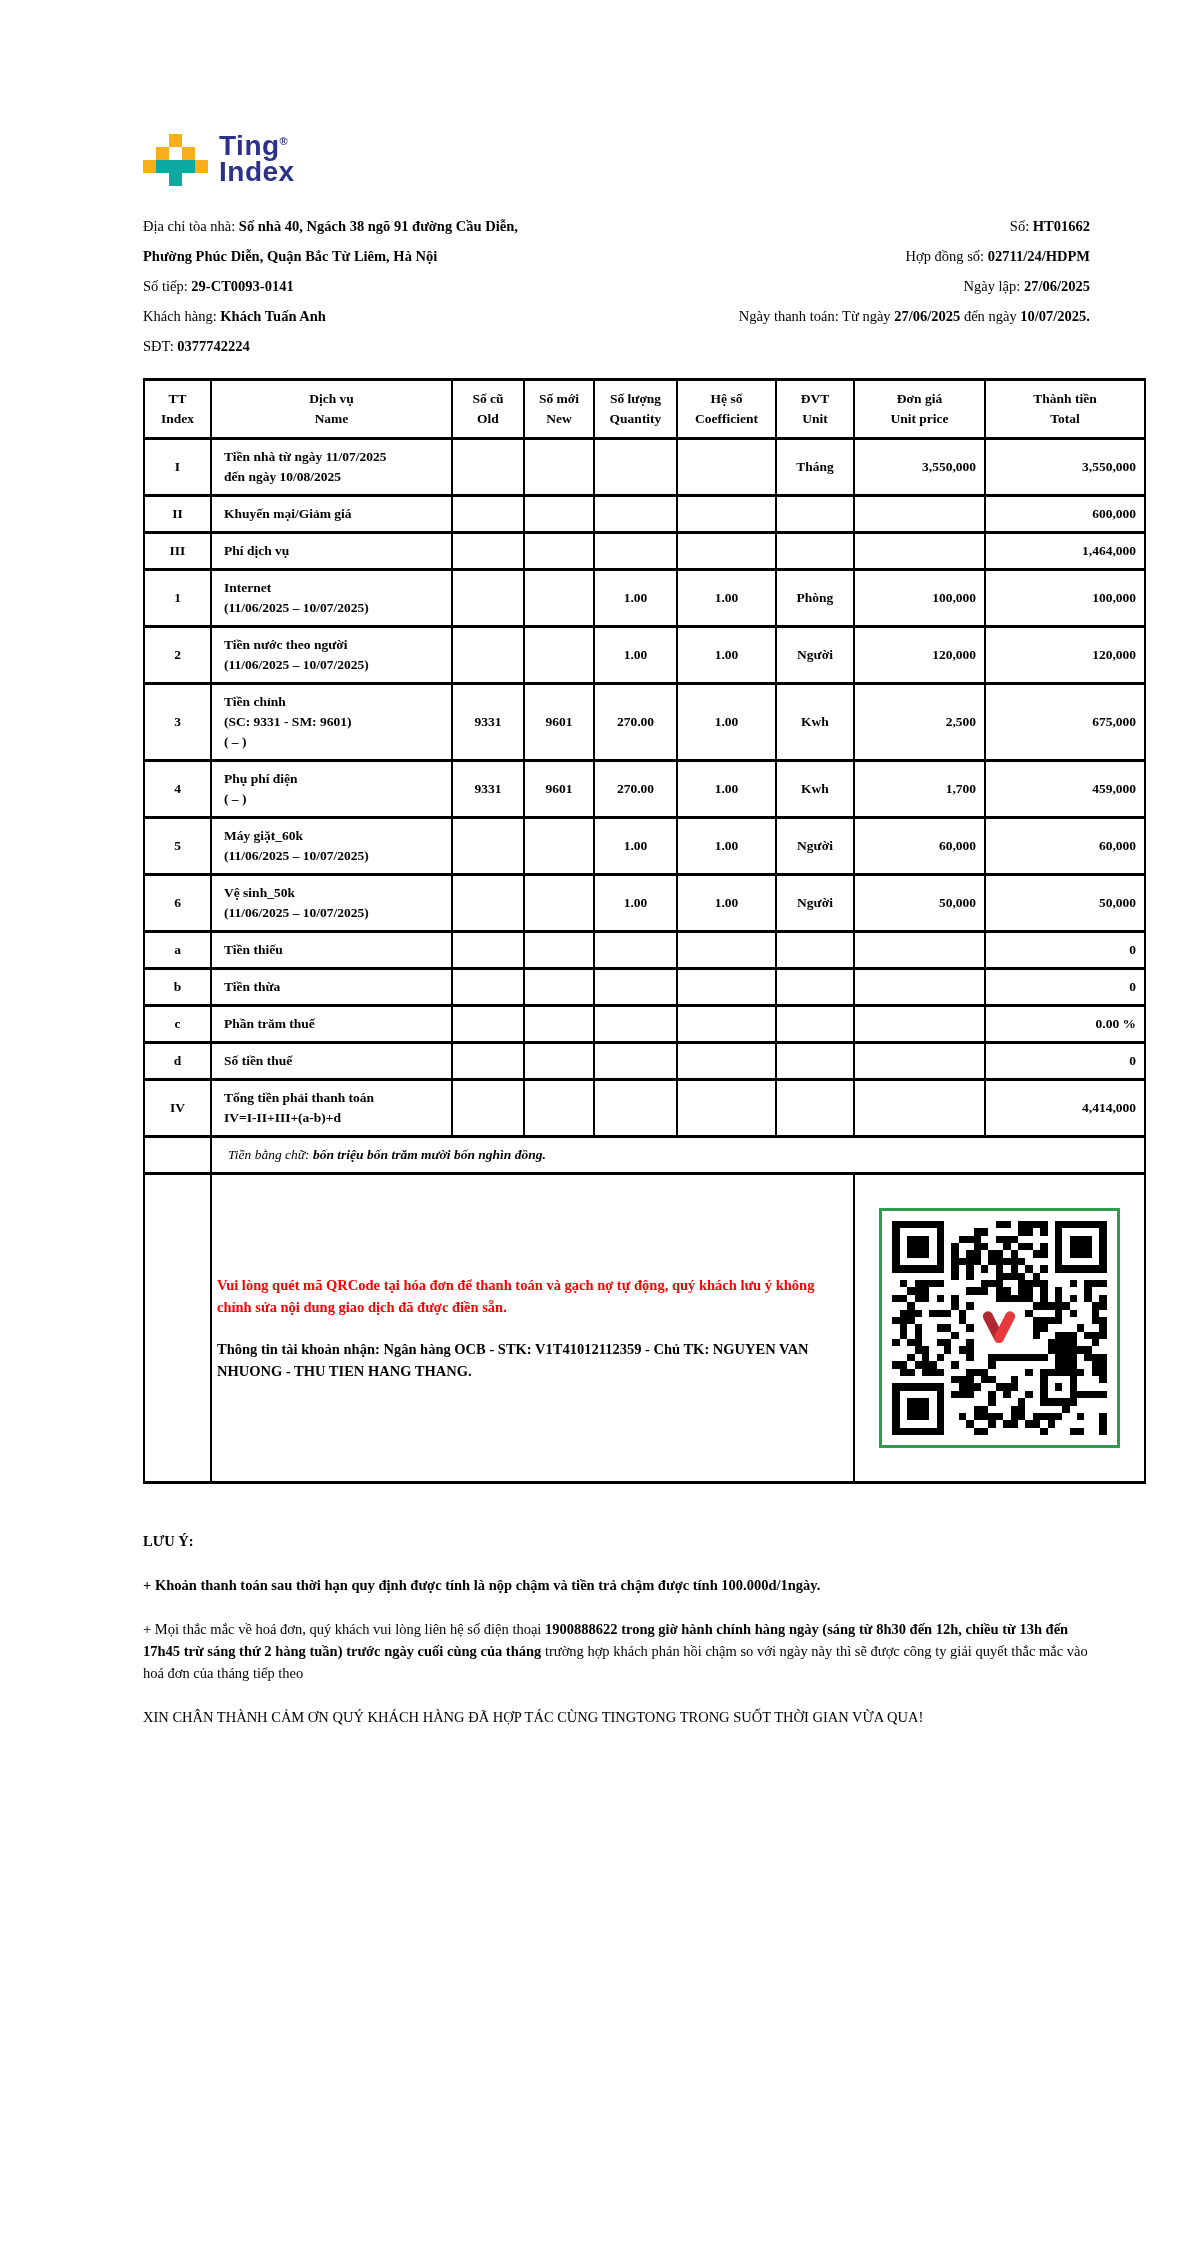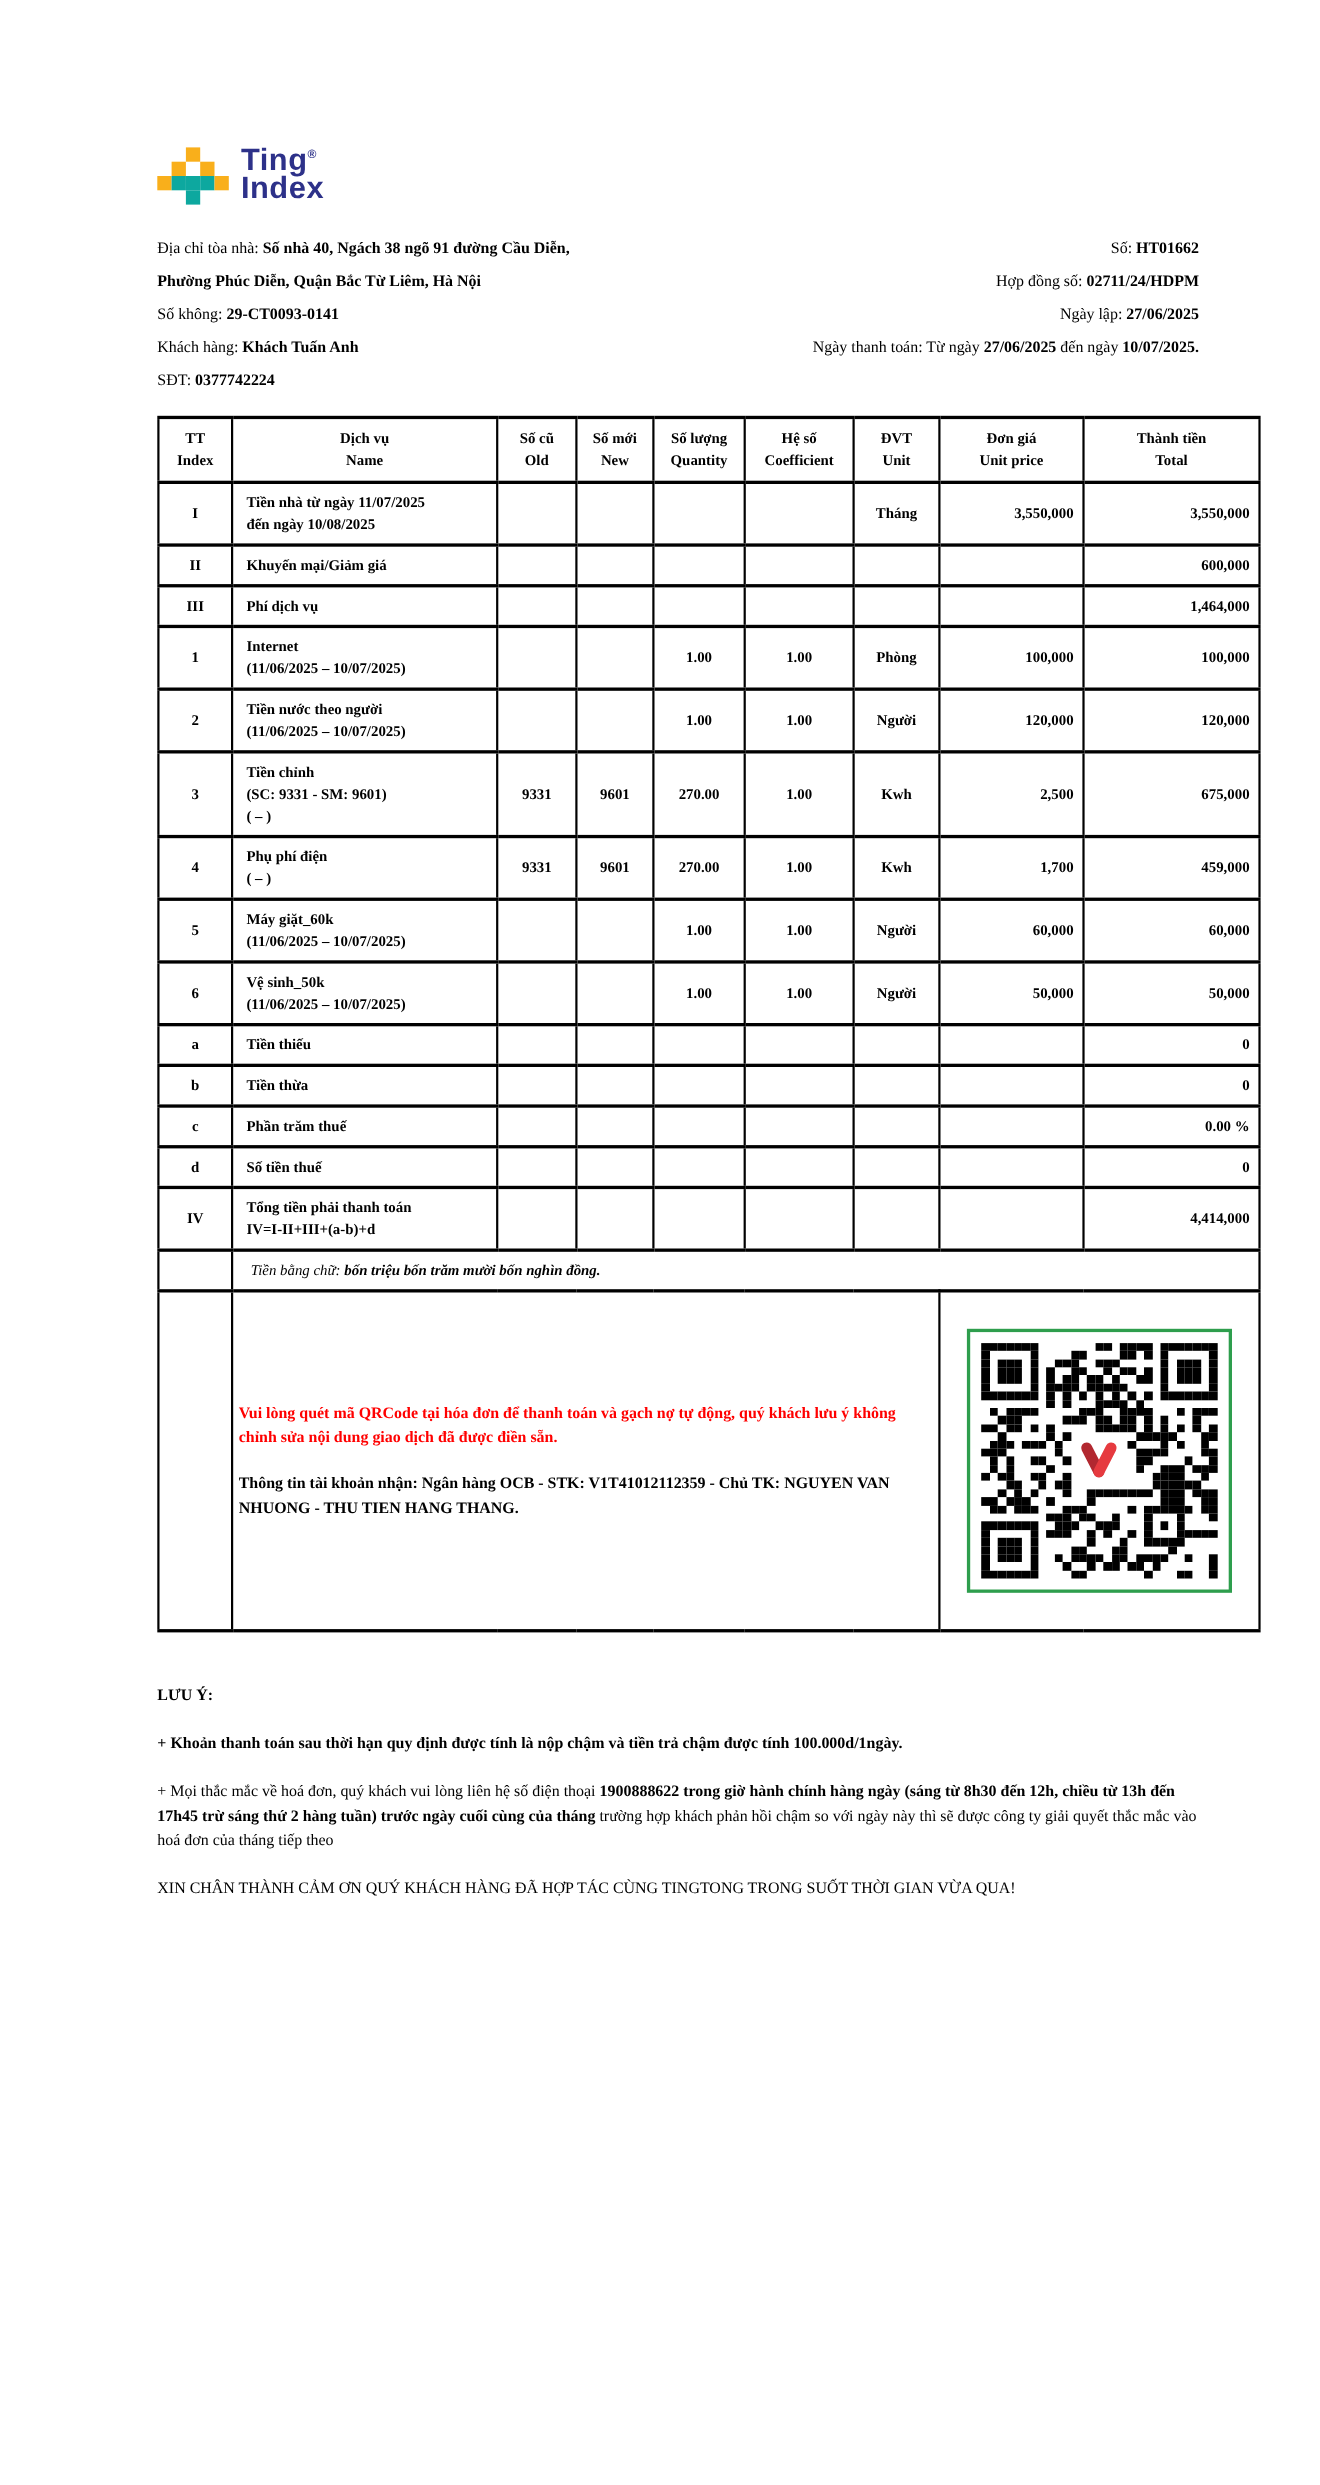--- a/index.html
+++ b/index.html
@@ -93,21 +93,21 @@
         </div>
       </div>
       <div class="title">
       </div>
     </div>
 
     <div class="info-row">
       <div class="info-col-left" id="info-left">
           <div class="info-line"><span>Địa chỉ tòa nhà: </span><span class="b">Số nhà 40, Ngách 38 ngõ 91 đường Cầu Diễn,</span></div>
           <div class="info-line"><span class="b">Phường Phúc Diễn, Quận Bắc Từ Liêm, Hà Nội</span></div>
-          <div class="info-line"><span>Số không: </span><span class="b">29-CT0093-0141</span></div>
+          <div class="info-line"><span>Số tiếp: </span><span class="b">29-CT0093-0141</span></div>
           <div class="info-line"><span>Khách hàng: </span><span class="b">Khách Tuấn Anh</span></div>
           <div class="info-line"><span>SĐT: </span><span class="b">0377742224</span></div>
         </div>
       <div class="info-col-right" id="info-right">
           <div class="info-line"><span>Số: </span><span class="b">HT01662</span></div>
           <div class="info-line"><span>Hợp đồng số: </span><span class="b">02711/24/HDPM</span></div>
           <div class="info-line"><span>Ngày lập: </span><span class="b">27/06/2025</span></div>
           <div class="info-line"><span>Ngày thanh toán: Từ ngày </span><span class="b">27/06/2025</span><span> đến ngày </span><span class="b">10/07/2025.</span></div>
         </div>
     </div>

